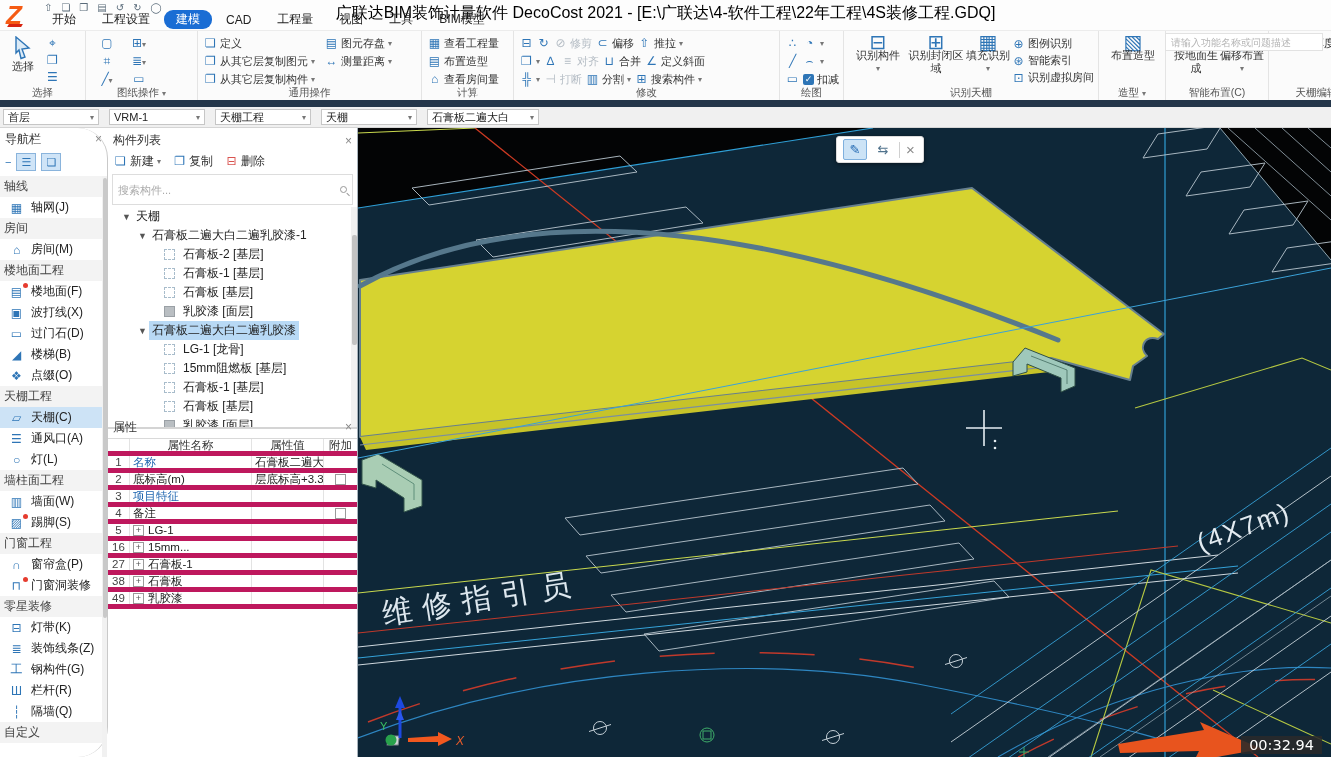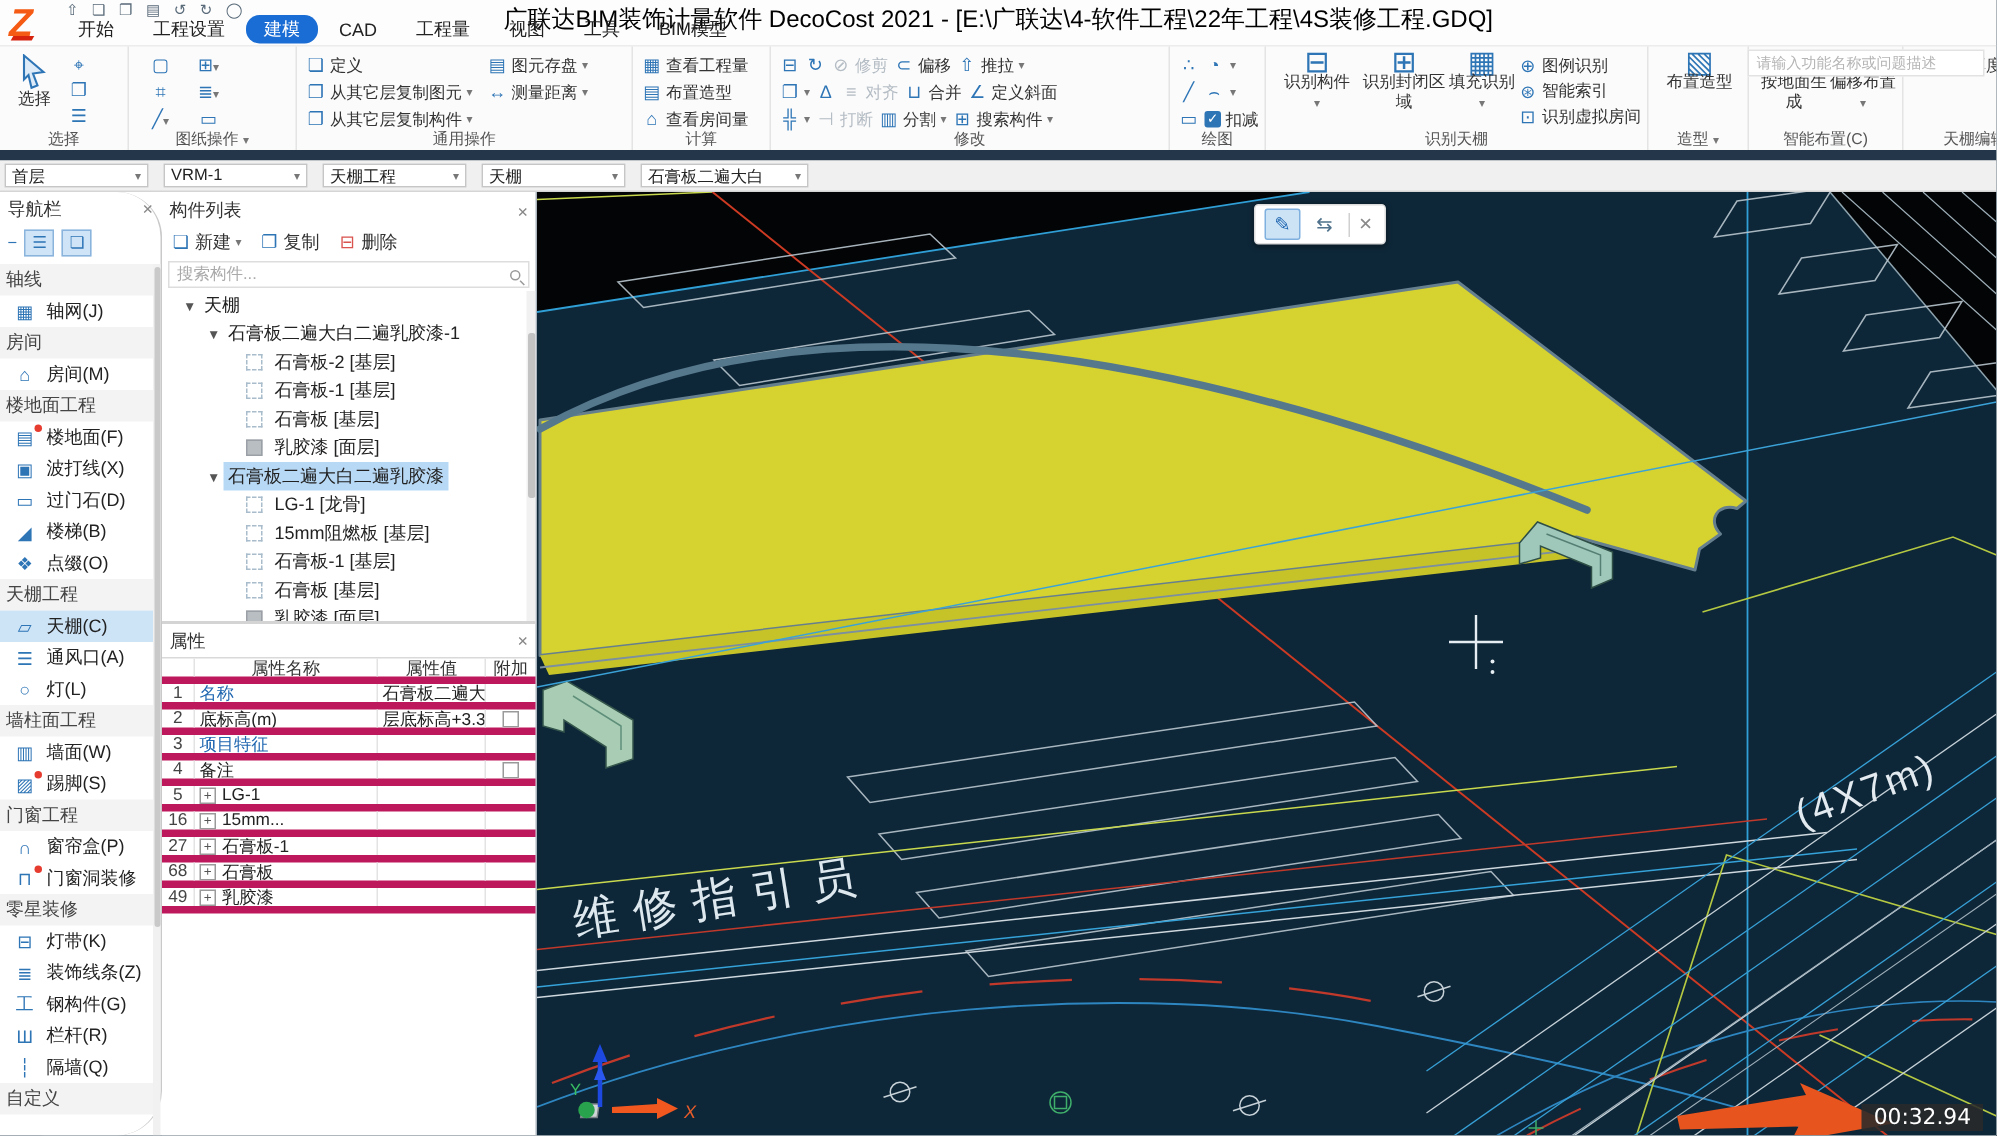--- a/index.html
+++ b/index.html
@@ -53,21 +53,21 @@
   .nav-item { height:21px; display:flex; align-items:center; padding-left:9px; gap:7px; font-size:12px; color:#222; position:relative; white-space:nowrap; }
   .nav-item.selected { background:#cde3f6; }
   .nicon { width:15px; text-align:center; color:#2e75b6; font-size:12px; position:relative; flex:0 0 15px; }
   .nicon.dot::after { content:""; position:absolute; top:-2px; right:-4px; width:5px; height:5px; border-radius:50%; background:#e63c2f; }
   .nav-scroll { position:absolute; right:0; top:48px; bottom:0; width:5px; background:#f1f1f1; }
   .nav-scroll .thumb { position:absolute; top:2px; left:0.5px; width:4px; height:440px; background:#c9c9c9; border-radius:2px; }
 
   
   .midcol { position:absolute; left:108px; top:0; width:250px; height:629px; background:#fff; border-right:1px solid #a9b4bd; }
   .cl-tools { height:22px; display:flex; gap:12px; align-items:center; padding:0 6px; font-size:12px; color:#333; }
-  .cl-search { margin:2px 4px 2px 4px; height:18px; border:1px solid #ddd; display:flex; justify-content:space-between; align-items:center; font-size:11px; padding:0 5px; }
+  .cl-search { margin:2px 4px 2px 4px; height:31px; border:1px solid #ddd; display:flex; justify-content:space-between; align-items:center; font-size:11px; padding:0 5px; }
   .cl-search input { border:none; outline:none; font-size:11px; width:210px; color:#333; }
   .cl-search input::placeholder { color:#aaa; }
   .mag { width:7px; height:7px; border:1.4px solid #999; border-radius:50%; position:relative; }
   .mag::after { content:""; position:absolute; width:4px; height:1.4px; background:#999; transform:rotate(45deg); left:5px; top:7px; }
   .tree { position:relative; height:222px; overflow:hidden; border-bottom:2px solid #d4d4d4; }
   .trow { height:19px; display:flex; align-items:center; font-size:12px; color:#222; white-space:nowrap; }
   .tw { width:11px; font-size:9px; color:#555; flex:0 0 11px; }
   .lbl { padding:1px 3px; }
   .trow.selected .lbl { background:#b8d9f5; }
   .sq { width:11px; height:11px; border:1px dashed #a8bccb; margin-right:5px; flex:0 0 11px; }
@@ -650,21 +650,21 @@
           <div class="prow">
             <div class="pc c-num">27</div>
             <div class="pc c-name">
                 <span class="exp">+</span>
                 <span>石膏板-1</span>
               </div>
             <div class="pc c-val"></div>
               <div class="pc c-add"></div>
           </div>
           <div class="prow">
-            <div class="pc c-num">68</div>
+            <div class="pc c-num">38</div>
             <div class="pc c-name">
                 <span class="exp">+</span>
                 <span>石膏板</span>
               </div>
             <div class="pc c-val"></div>
               <div class="pc c-add"></div>
           </div>
           <div class="prow">
             <div class="pc c-num">49</div>
             <div class="pc c-name">

